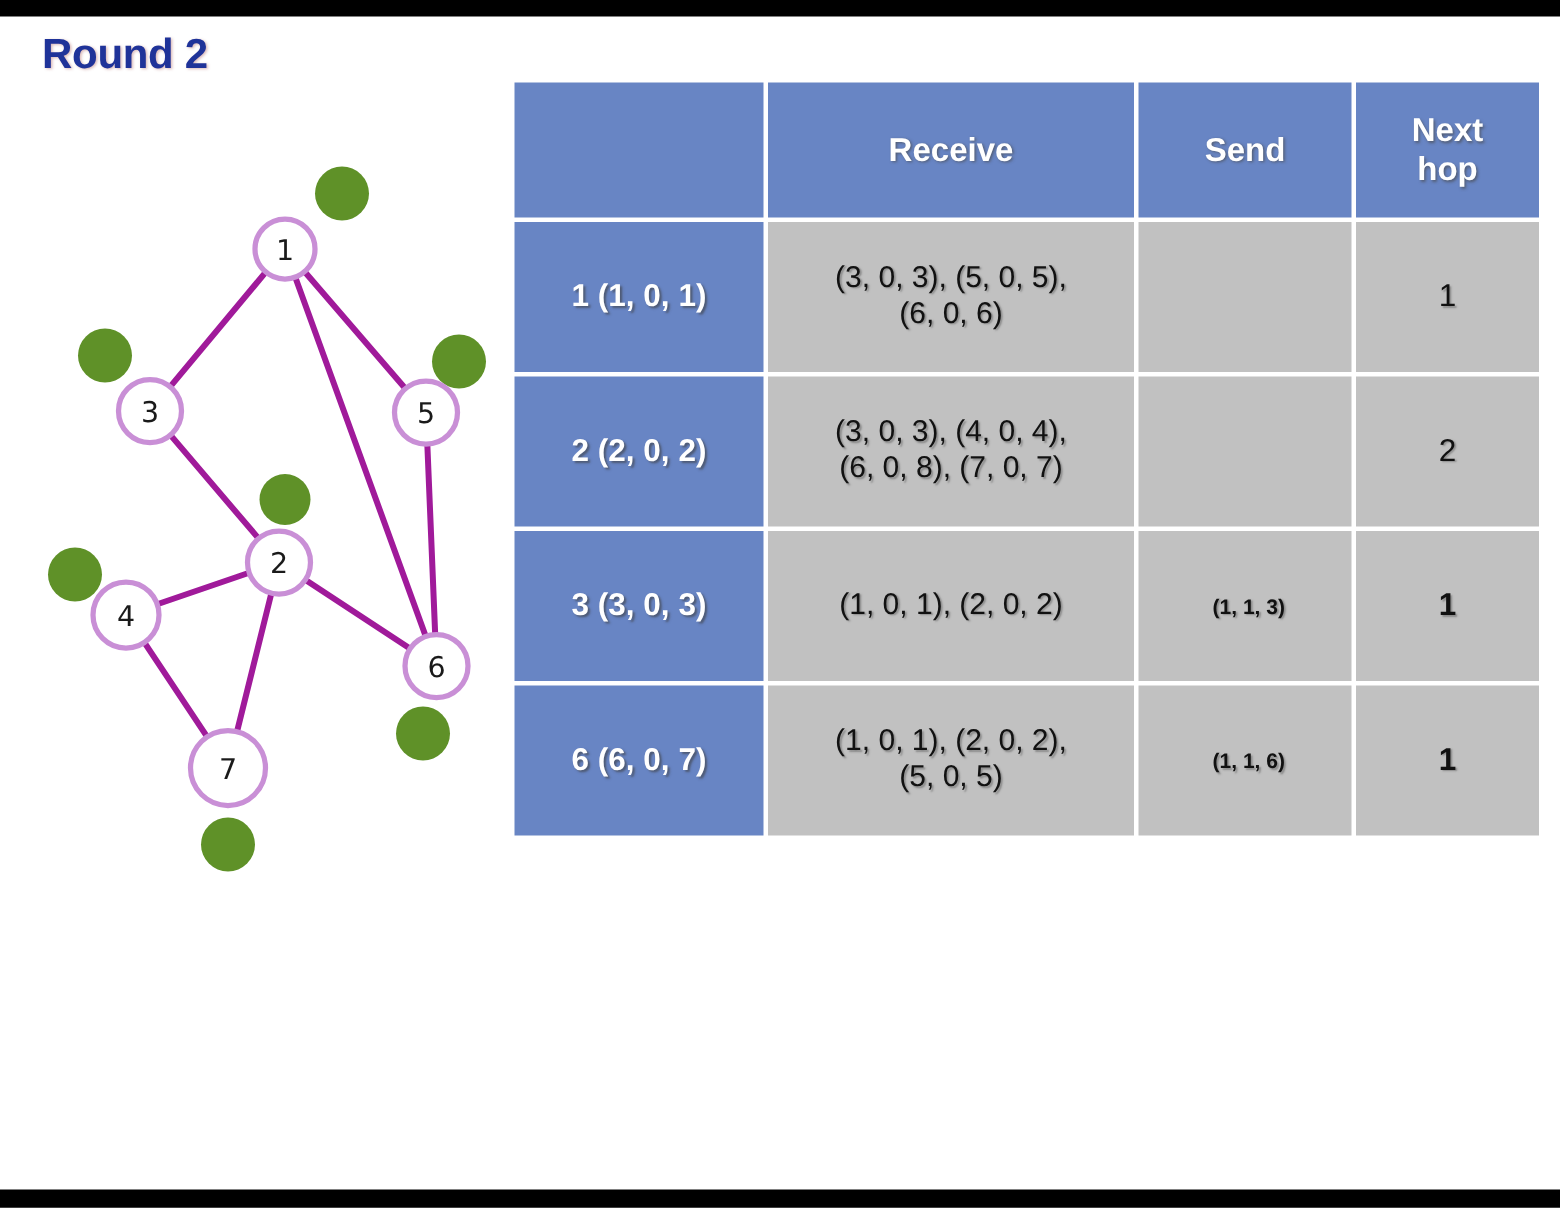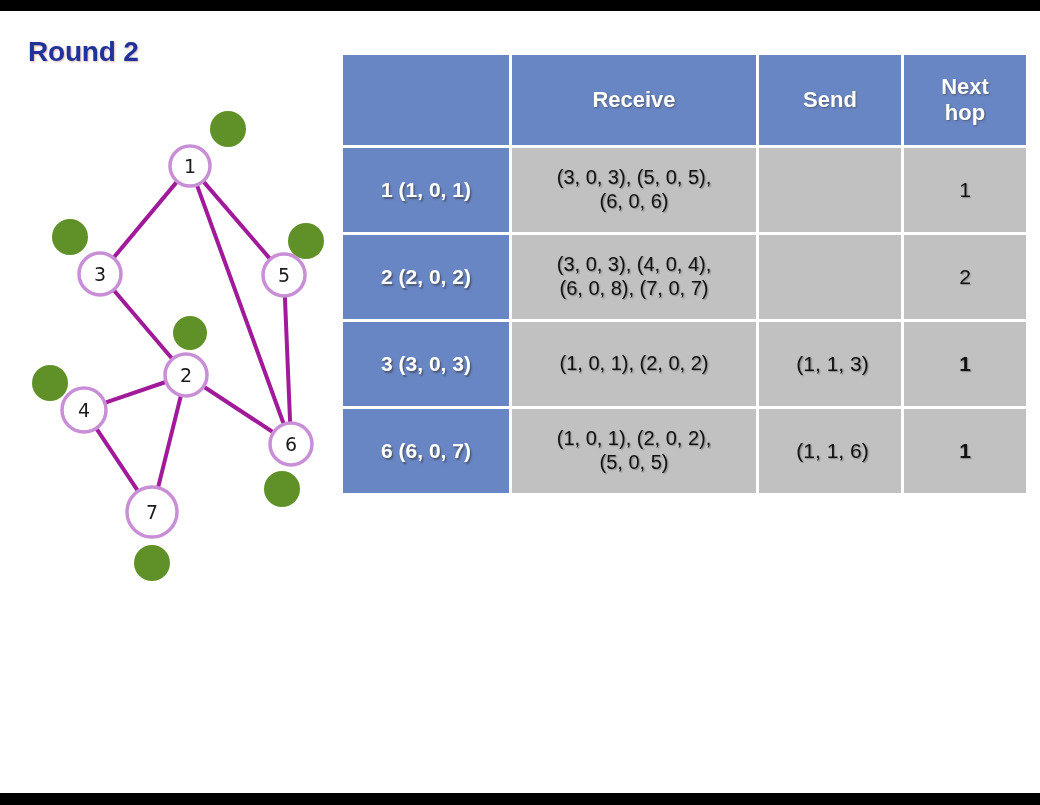--- a/index.html
+++ b/index.html
@@ -24,21 +24,20 @@
   }
   #title {
     position: absolute;
     left: 28px;
     top: 9px;
     font-size: 28px;
     font-weight: bold;
     color: #1F3399;
     letter-spacing: -0.2px;
     text-shadow: 1px 1px 2px rgba(210,170,170,0.85);
-    margin-top: 16px;
   }
   
   #graph {
     position: absolute;
     left: 0;
     top: 28px;
     width: 340px;
     height: 560px;
   }
   #graph svg { display: block; }
@@ -84,24 +83,24 @@
     font-size: 21px;
     text-shadow: 1.5px 1.5px 1.5px rgba(60,60,60,0.6);
   }
   #table tbody td.cell-recv,
   #table tbody td.cell-send,
   #table tbody td.cell-hop {
     background: #C1C1C1;
     line-height: 1.18;
     text-shadow: 1.2px 1.2px 1.2px rgba(120,120,120,0.75);
   }
-  #table tbody td.cell-send { font-weight: normal; font-size: 21px; padding-left: 11px; }
+  #table tbody td.cell-send { font-weight: bold; font-size: 14px; padding-left: 11px; }
   #table tbody td.cell-hop  { font-size: 21px; }
   #table tbody tr.bold-hop td.cell-hop { font-weight: bold; }
-  #table tbody tr { height: 84px; }
+  #table tbody tr { height: 100px; }
 </style>
 </head>
 <body>
 
 <div id="slide">
 
   <div id="title">Round 2</div>
 
   <div id="graph">
     <svg width="340" height="560" viewBox="0 0 340 560">

